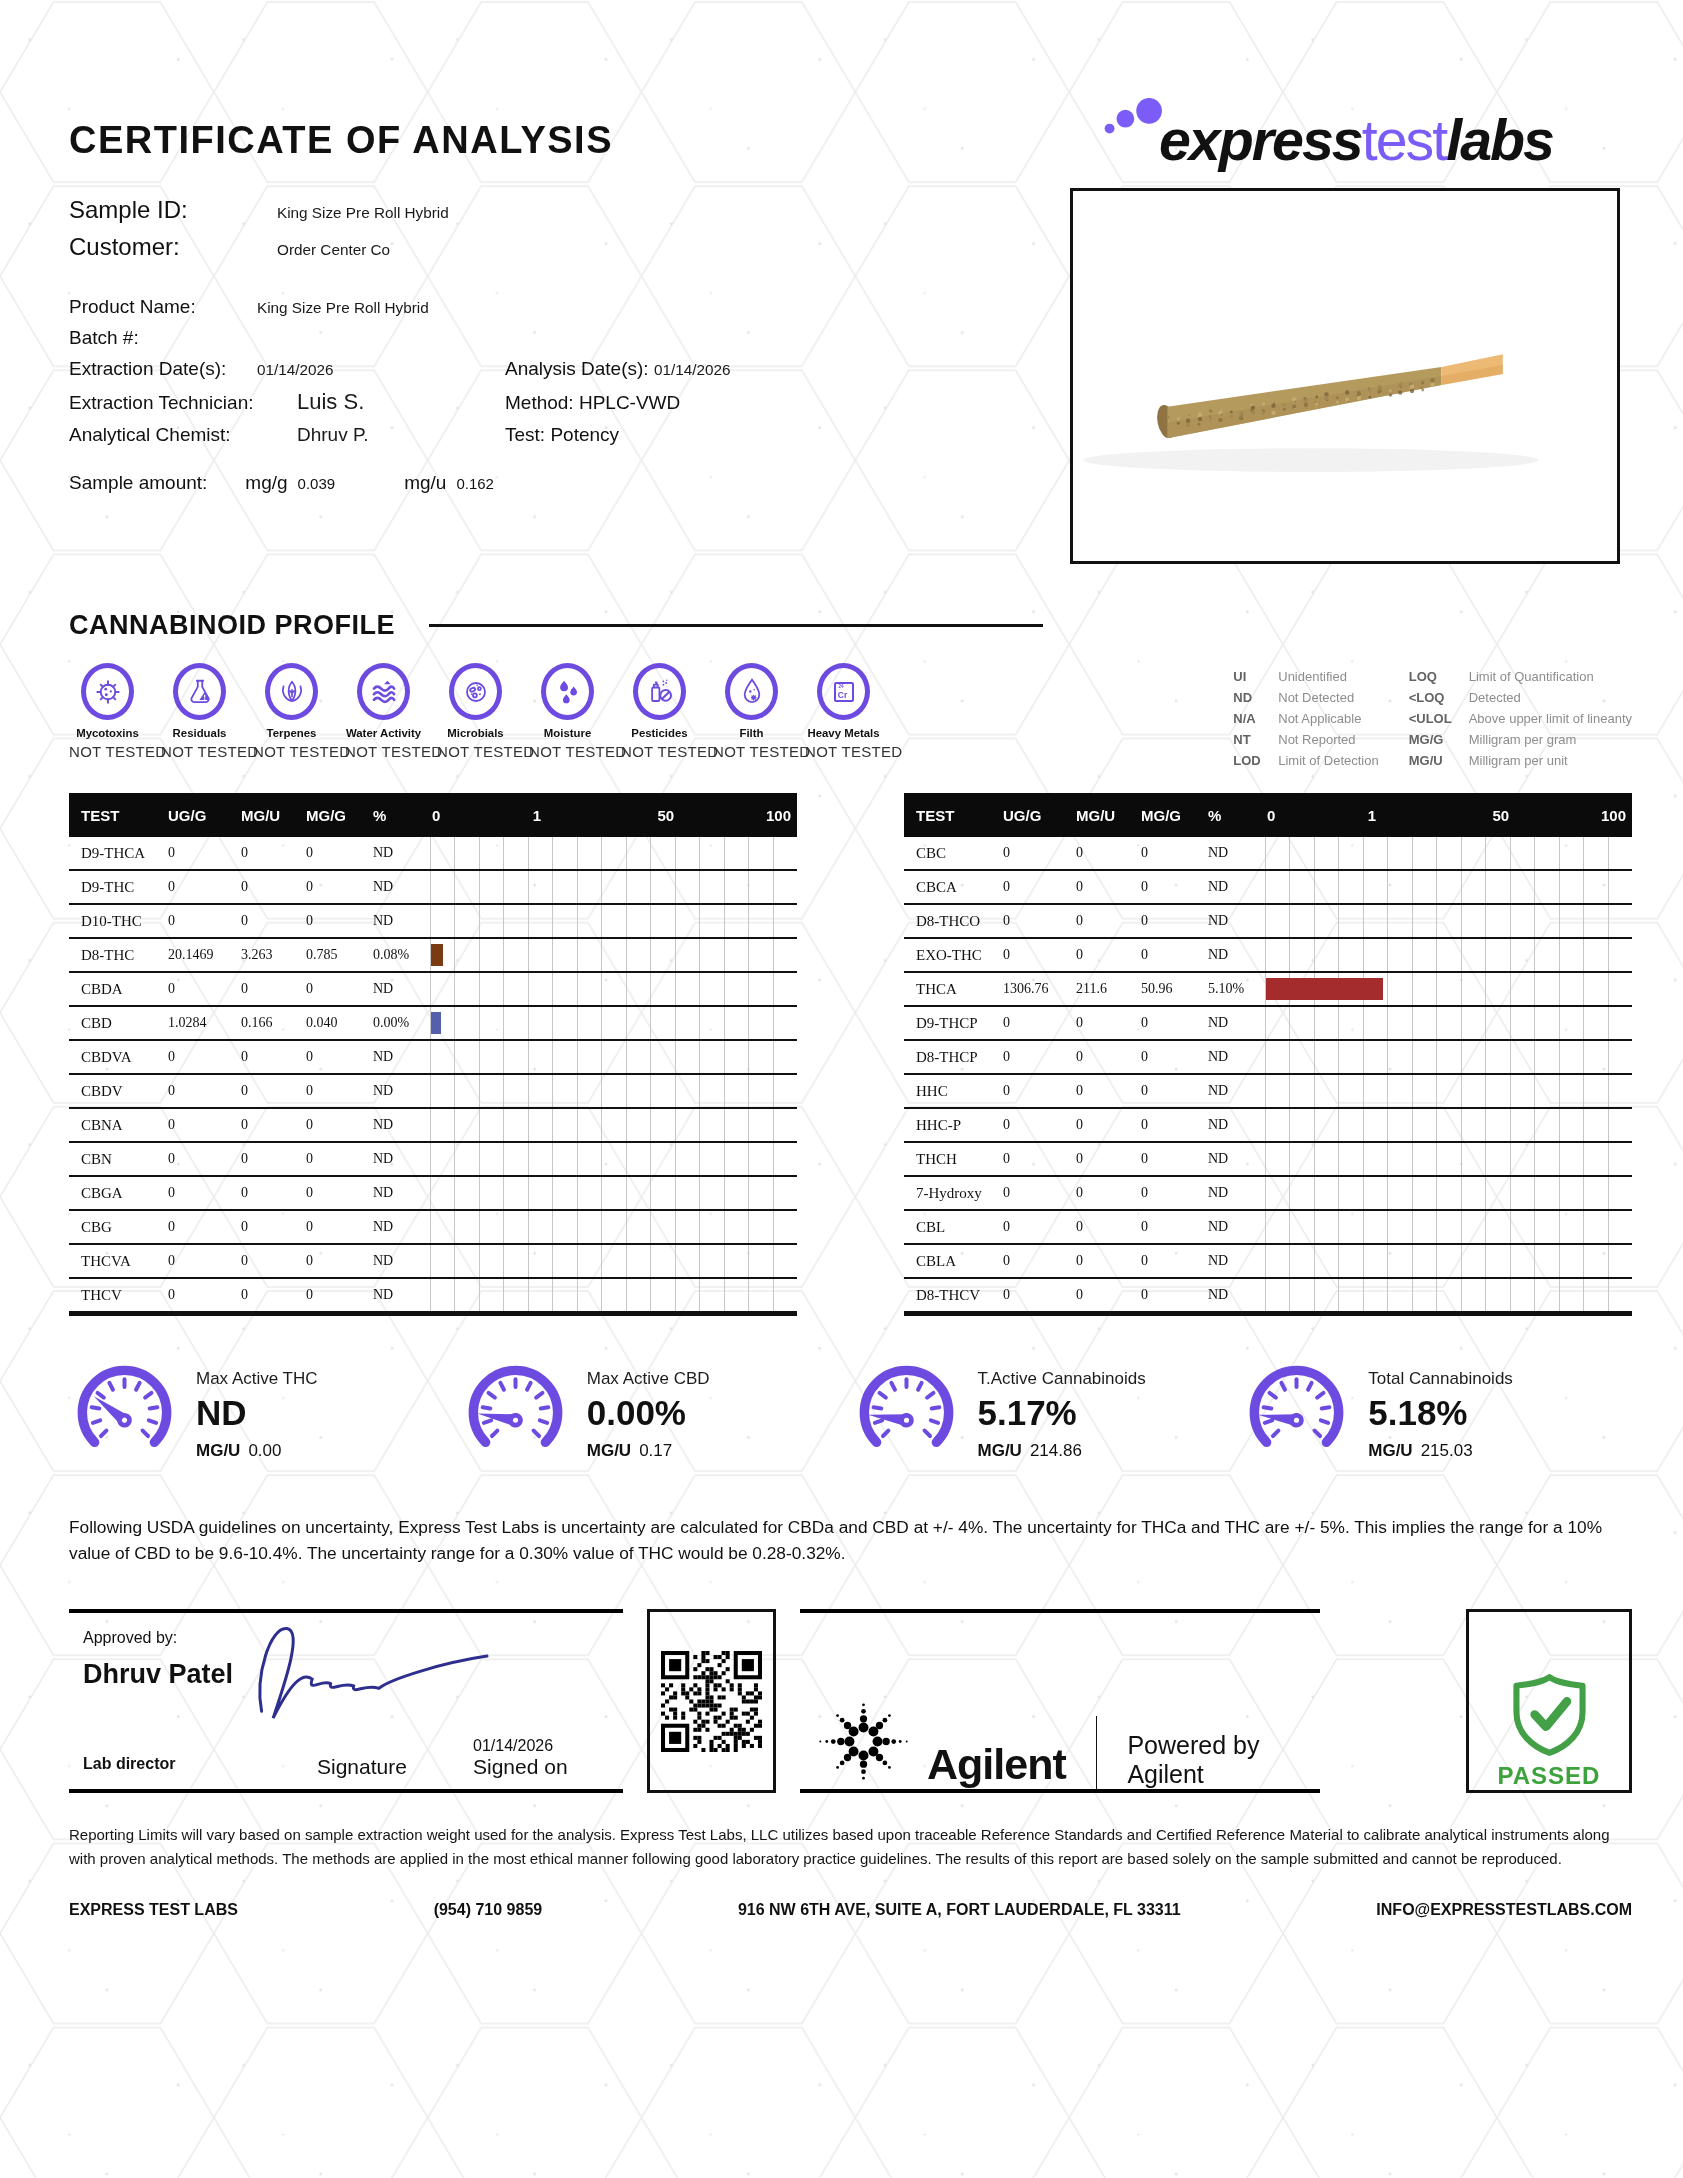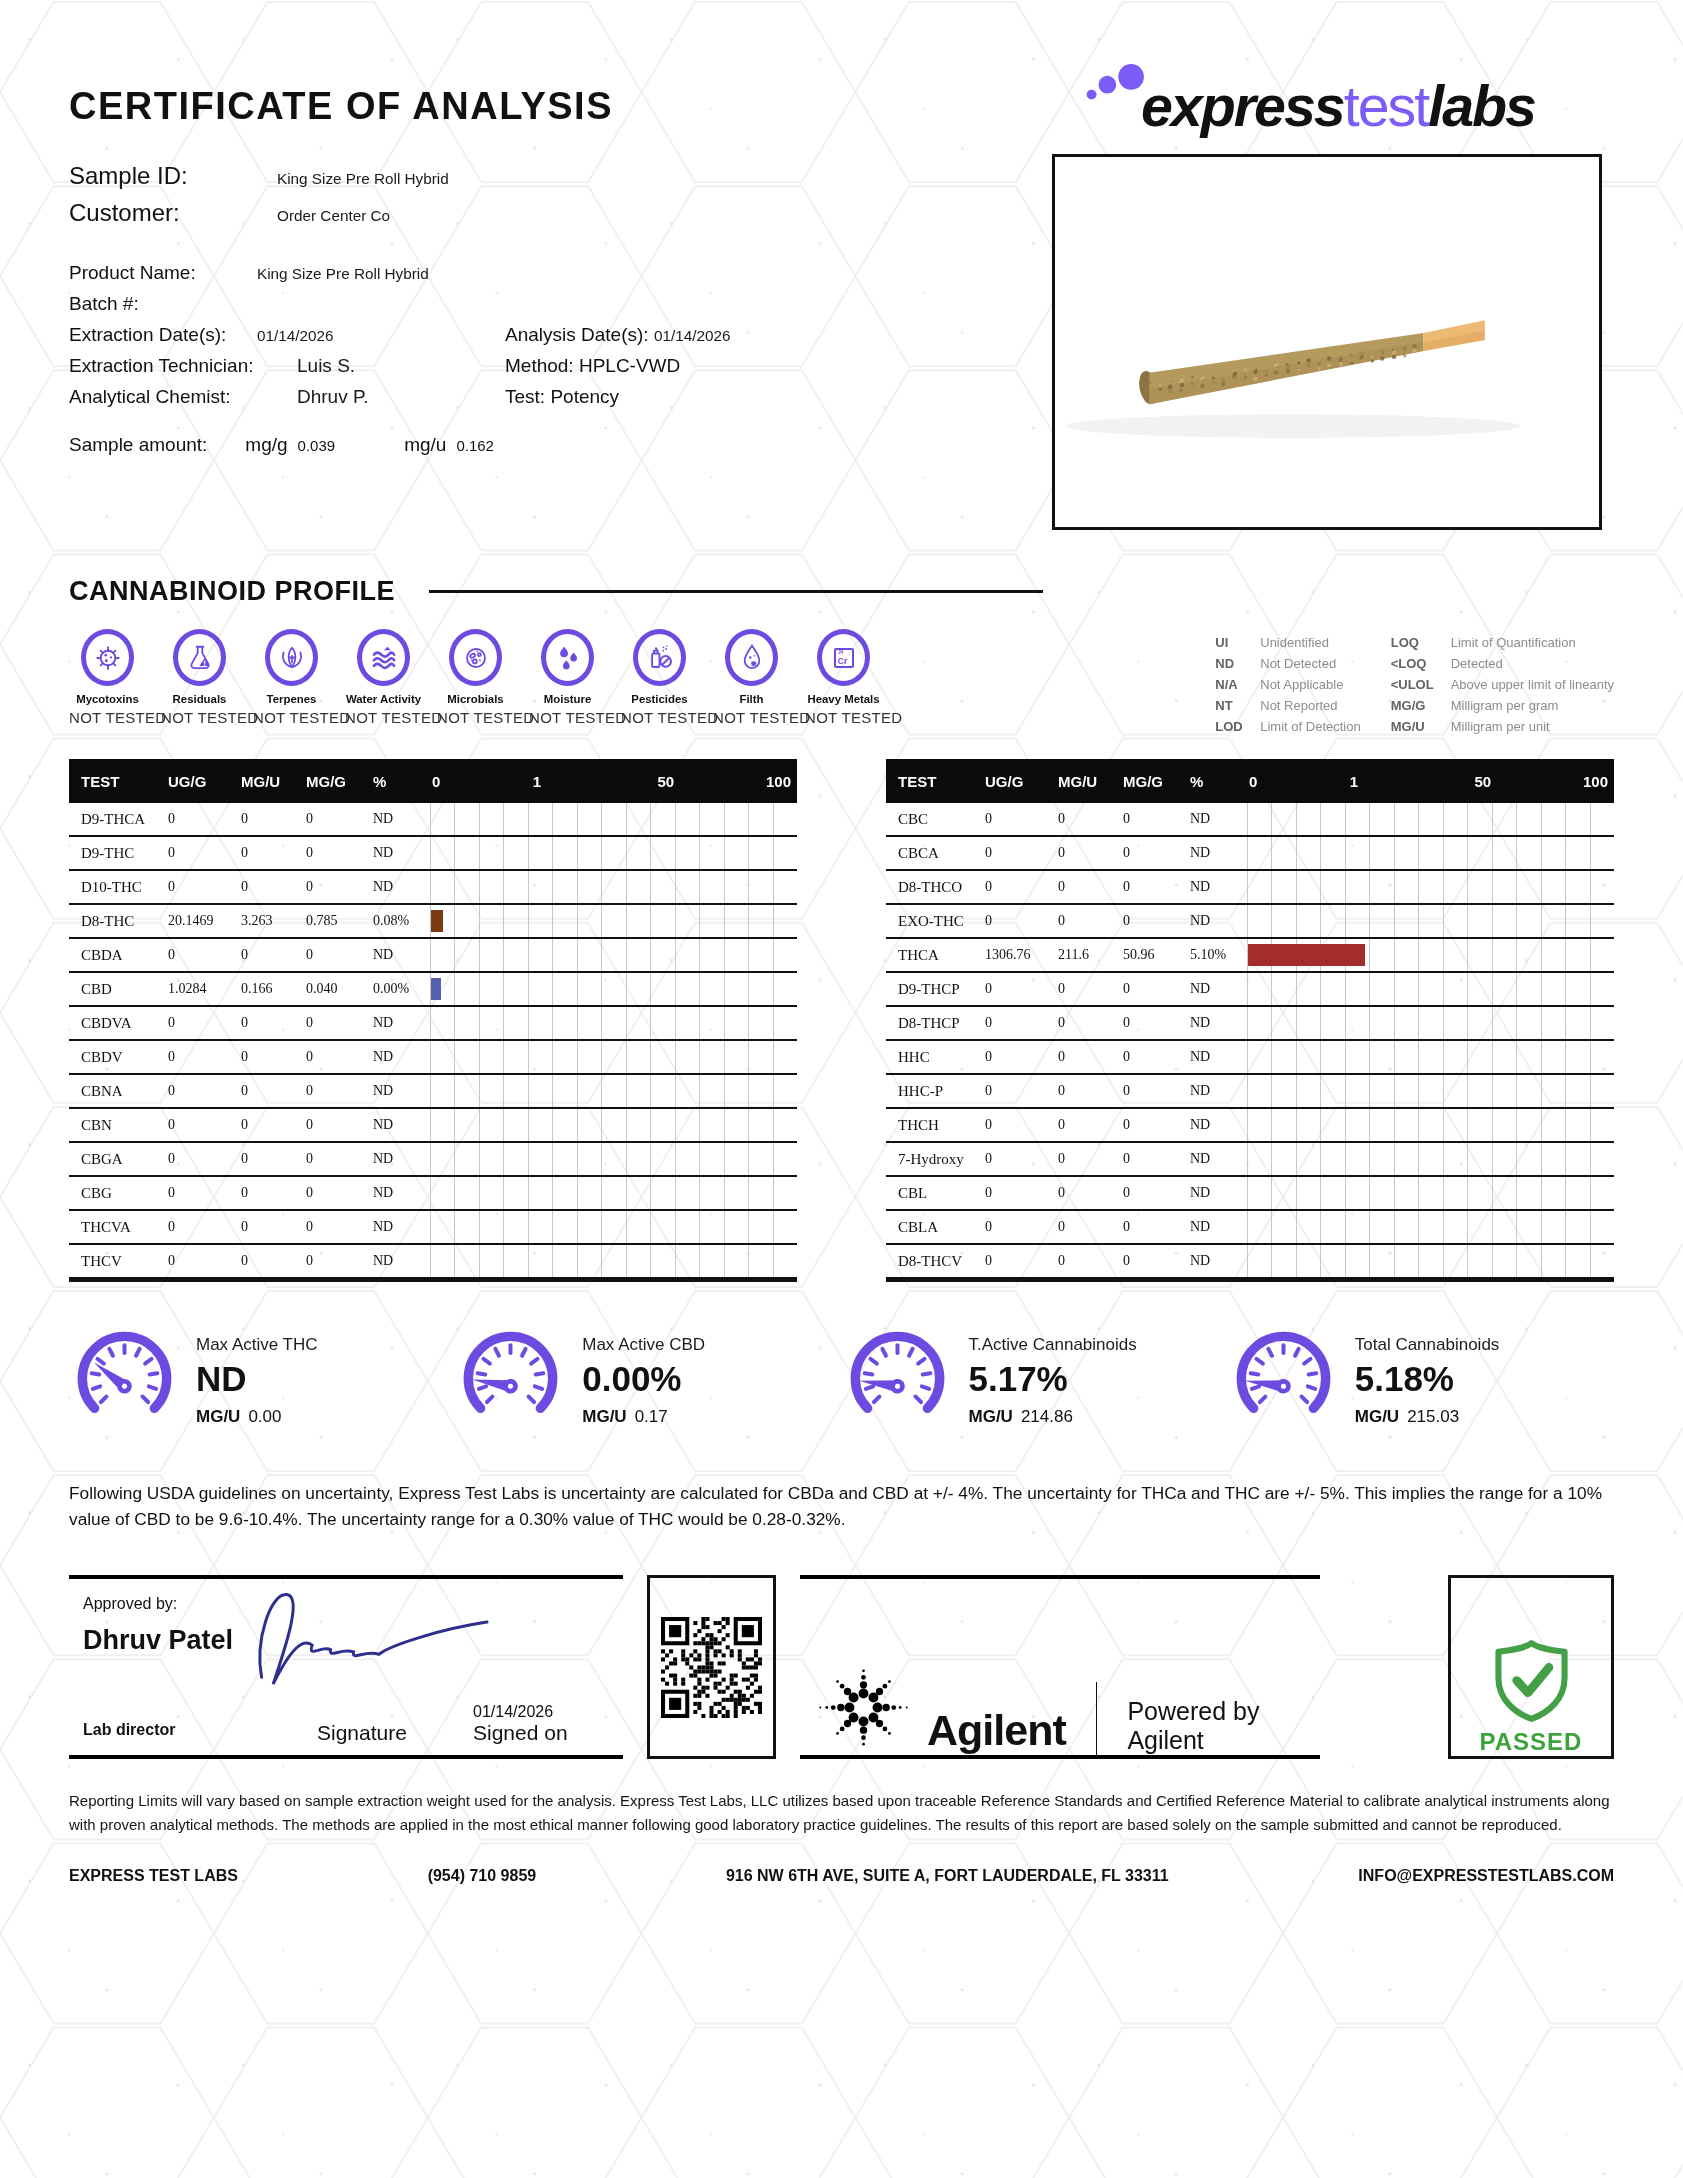--- a/index.html
+++ b/index.html
@@ -3,21 +3,21 @@
 <meta charset="utf-8">
 <style>
   * { box-sizing: border-box; margin: 0; padding: 0; }
   html,body { width:1683px; height:2178px; }
   body {
     font-family: "Liberation Sans", sans-serif;
     background:#ffffff; color:#111;
     position:relative; overflow:hidden;
   }
   .bg-pattern { position:absolute; inset:0; z-index:0; }
-  .page { position:relative; z-index:1; padding:61px 69px 0 69px; }
+  .page { position:relative; z-index:1; padding:61px 51px 0 69px;margin-top:34px; }
 
   
   .header { display:flex; align-items:flex-start; justify-content:space-between; }
   .title { font-size:38px; font-weight:800; letter-spacing:1.5px; margin-top:24px; }
   .logo-svg { width:535px; height:83px; }
 
   
   .info { position:relative; margin-top:18px; min-height:396px; }
   .info-line { display:flex; align-items:baseline; margin-bottom:9px; }
   .lbl-big { font-size:24px; width:149px; flex:none; }
@@ -163,21 +163,21 @@
     <div class="info-line">
       <span class="lbl" style="width:188px;">Extraction Date(s):</span>
       <span class="val" style="width:129px;">01/14/2026</span>
       <span class="pair2">
         <span>Analysis Date(s):</span>
         <span class="val">01/14/2026</span>
       </span>
     </div>
     <div class="info-line">
       <span class="lbl" style="width:228px;">Extraction Technician:</span>
-      <span class="val" style="width:89px;font-size:19px;">Luis S.</span>
+      <span class="val" style="width:89px;font-size:22px;">Luis S.</span>
       <span class="pair2" style="margin-left:119px;">
         <span>Method:</span>
         <span style="font-size:19px;">HPLC-VWD</span>
       </span>
     </div>
     <div class="info-line">
       <span class="lbl" style="width:228px;">Analytical Chemist:</span>
       <span class="val" style="width:89px;font-size:19px;">Dhruv P.</span>
       <span class="pair2" style="margin-left:119px;">
         <span>Test:</span>

